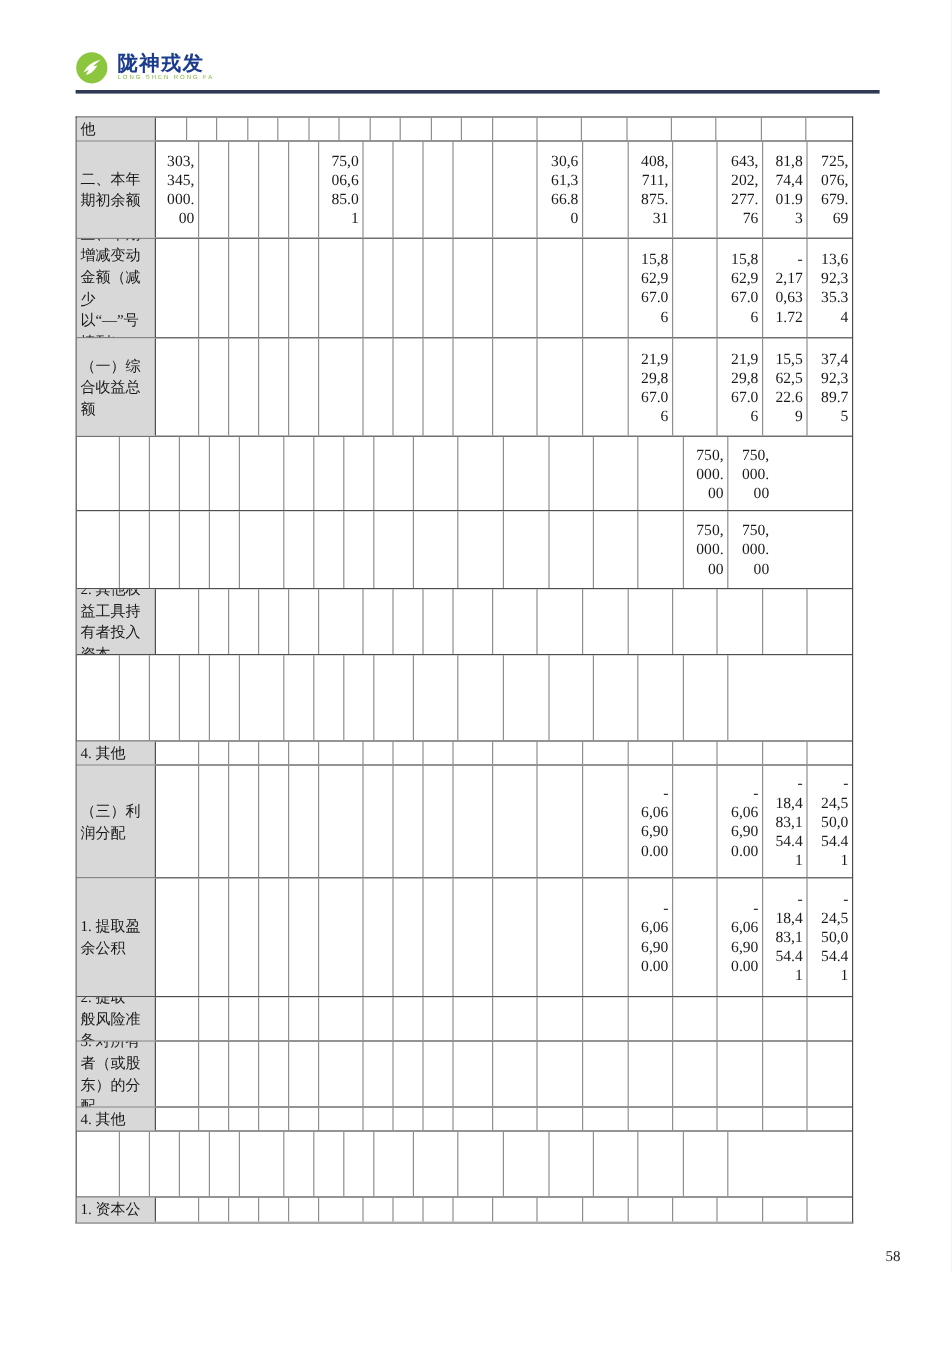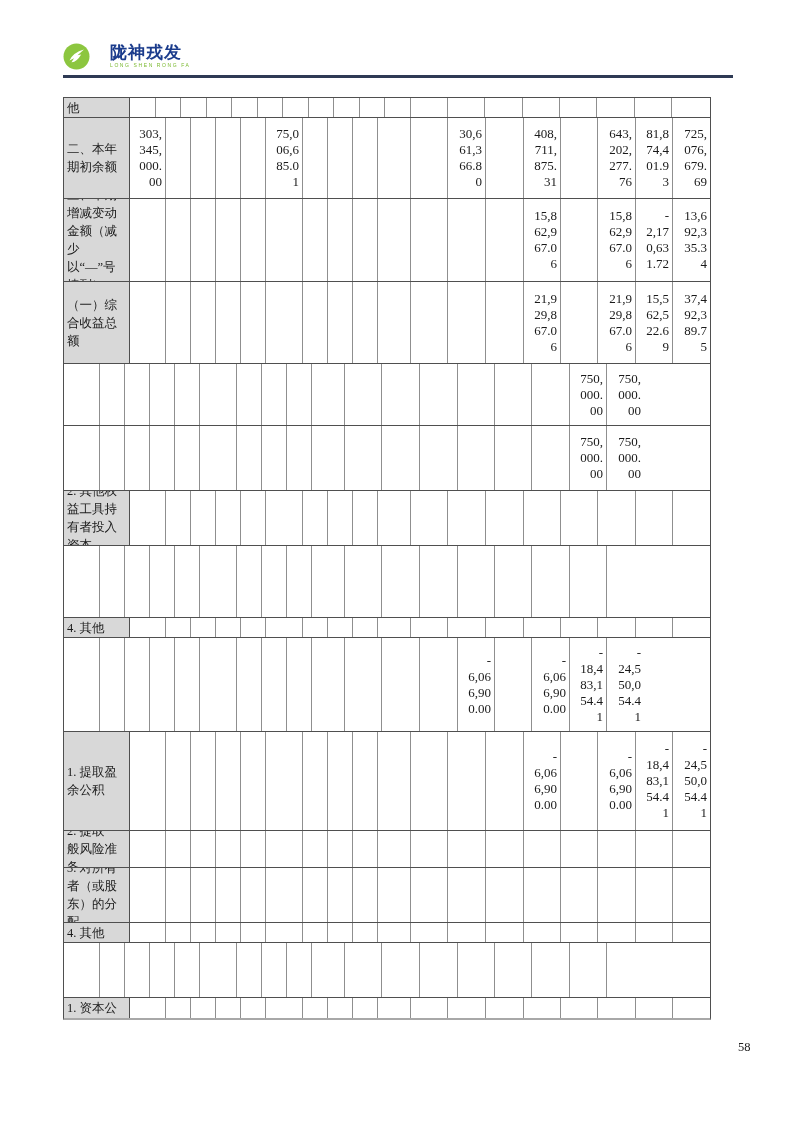--- a/index.html
+++ b/index.html
@@ -3,21 +3,21 @@
 <meta charset="utf-8">
 <style>
   html,body{margin:0;padding:0;background:#e8e8e8;}
   .page{
     position:relative;width:793px;height:1122px;background:#ffffff;margin:0 auto;
     font-family:"Liberation Serif","DejaVu Serif",serif;color:#1a1a1a;overflow:hidden;
   }
   
   .hdr-logo{position:absolute;left:63px;top:43px;display:flex;align-items:flex-start;}
   .hdr-logo svg{display:block;}
-  .logo-text{margin-left:20px;}
+  .logo-text{margin-left:8px;}
   .logo-zh{font-size:17px;font-weight:bold;color:#1B3C8C;line-height:19px;letter-spacing:1px;
            font-family:"Liberation Sans","DejaVu Sans",sans-serif;}
   .logo-en{font-size:5px;color:#7AB82E;letter-spacing:1.6px;line-height:7px;
            font-family:"Liberation Sans","DejaVu Sans",sans-serif;}
   .hdr-title{position:absolute;top:53px;right:60px;font-size:13px;letter-spacing:0.5px;color:#111;}
   .hdr-rule{position:absolute;left:63px;top:75px;width:670px;height:3px;background:#2E3A54;}
   
   .tbl{
     position:absolute;left:63px;top:97px;width:646px;
     border-left:1px solid #4f4f4f;border-top:1px solid #4f4f4f;border-right:1px solid #4f4f4f;
@@ -275,20 +275,21 @@
         <div class="tc val" style="width: 37px; flex: 0 0 37px;"></div>
         <div class="tc val" style="width: 38px; flex: 0 0 38px;"></div>
         <div class="tc val" style="width: 38px; flex: 0 0 38px;"></div>
         <div class="tc val" style="width: 37px; flex: 0 0 37px;"></div>
         <div class="tc val" style="width: 37px; flex: 0 0 37px;"></div>
         <div class="tc val" style="width: 38px; flex: 0 0 38px;"></div>
         <div class="tc val" style="width: 37px; flex: 0 0 37px;"></div>
         <div class="tc val" style="width: 37px; flex: 0 0 37px;"></div>
       </div>
       <div class="trow" style="height: 94px;">
+        <div class="tc lab">（三）利润分配</div>
         <div class="tc val" style="width: 36px; flex: 0 0 36px;"></div>
         <div class="tc val" style="width: 25px; flex: 0 0 25px;"></div>
         <div class="tc val" style="width: 25px; flex: 0 0 25px;"></div>
         <div class="tc val" style="width: 25px; flex: 0 0 25px;"></div>
         <div class="tc val" style="width: 25px; flex: 0 0 25px;"></div>
         <div class="tc val" style="width: 37px; flex: 0 0 37px;"></div>
         <div class="tc val" style="width: 25px; flex: 0 0 25px;"></div>
         <div class="tc val" style="width: 25px; flex: 0 0 25px;"></div>
         <div class="tc val" style="width: 25px; flex: 0 0 25px;"></div>
         <div class="tc val" style="width: 33px; flex: 0 0 33px;"></div>

